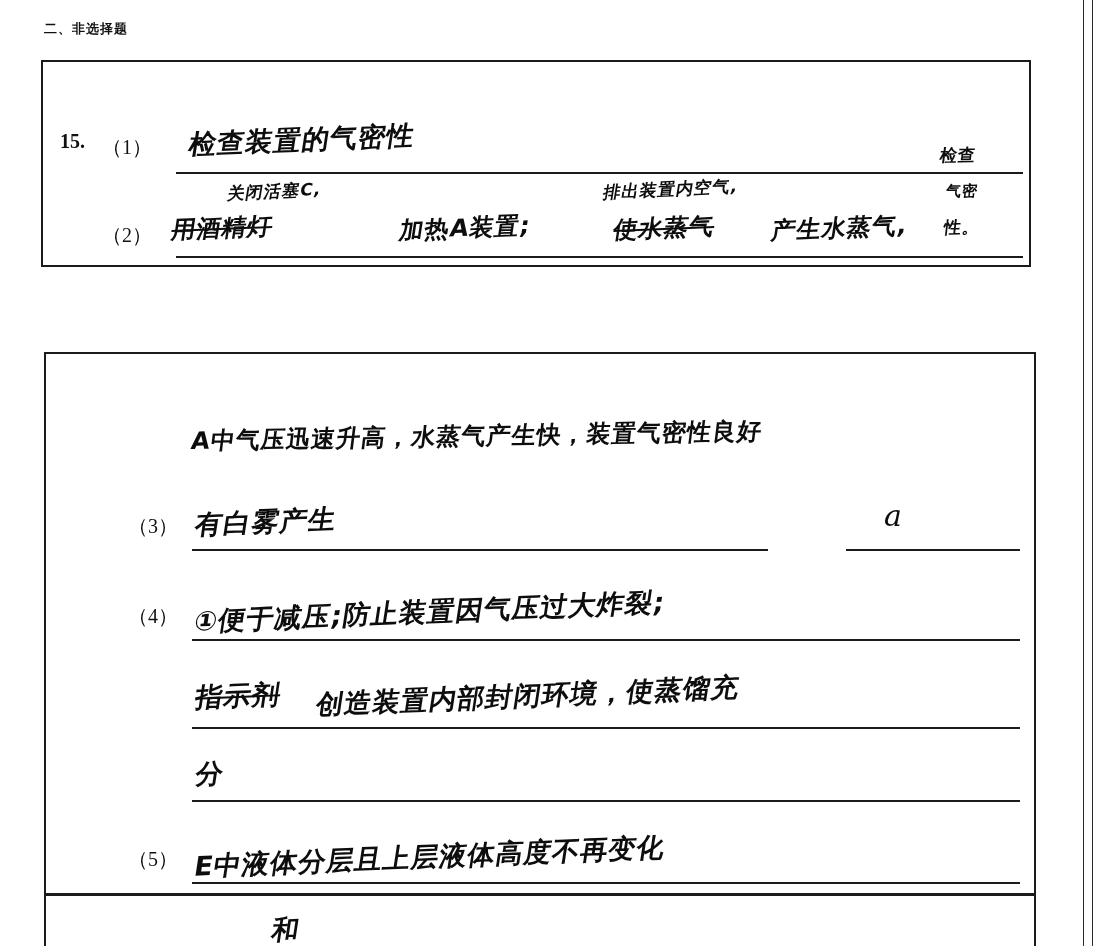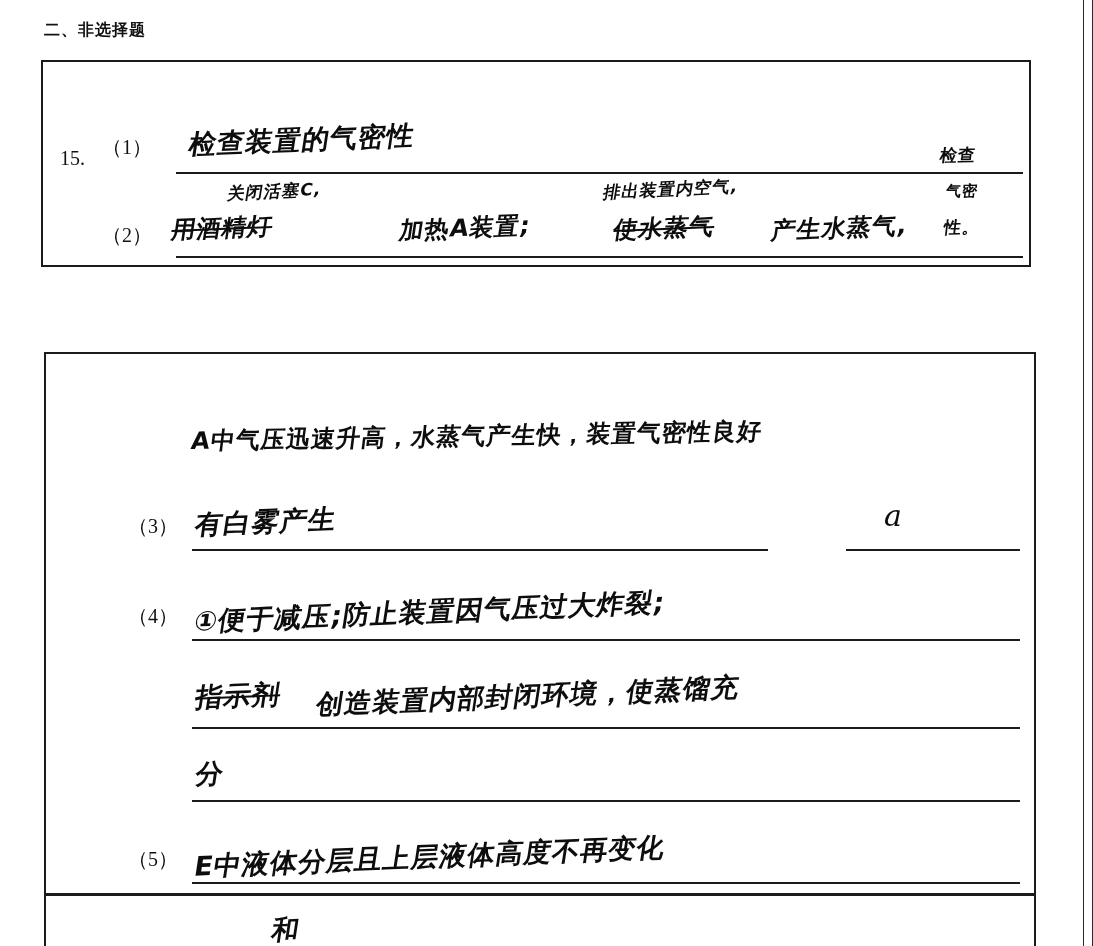--- a/index.html
+++ b/index.html
@@ -33,21 +33,21 @@
     background: #2a2a2a;
   }
 
   
   .section-header {
     position: absolute;
     left: 44px;
     top: 20px;
     font-family: "DejaVu Sans", sans-serif;
     font-weight: bold;
-    font-size: 16px;
+    font-size: 13px;
     letter-spacing: 1px;
     color: #111111;
     white-space: nowrap;
   }
 
   
   .answer-box {
     position: absolute;
     border: 2px solid #1b1b1b;
     box-sizing: border-box;
@@ -123,21 +123,21 @@
 </head>
 <body>
 
 <div class="page-right-rule"></div>
 <div class="page-right-rule2"></div>
 
 <div class="section-header">二、非选择题</div>
 
 <div class="answer-box" id="box-top"></div>
 
-<div class="qlabel" style="left:60px; top:147px;">15.</div>
+<div class="qlabel" style="left:60px; top:130px;font-weight:bold;">15.</div>
 
 <div class="qlabel" style="left:102px; top:134px;">（1）</div>
 <div class="rule" style="left:176px; top:172px; width:847px;"></div>
 <div class="hand big sk2" style="left:190px; top:122px;">检查装置的气密性</div>
 <div class="hand small sk3" style="left:940px; top:144px;">检查</div>
 <div class="hand tiny sk3" style="left:946px; top:182px;">气密</div>
 <div class="hand small sk3" style="left:944px; top:216px;">性。</div>
 
 <div class="qlabel" style="left:102px; top:222px;">（2）</div>
 <div class="rule" style="left:176px; top:256px; width:847px;"></div>

